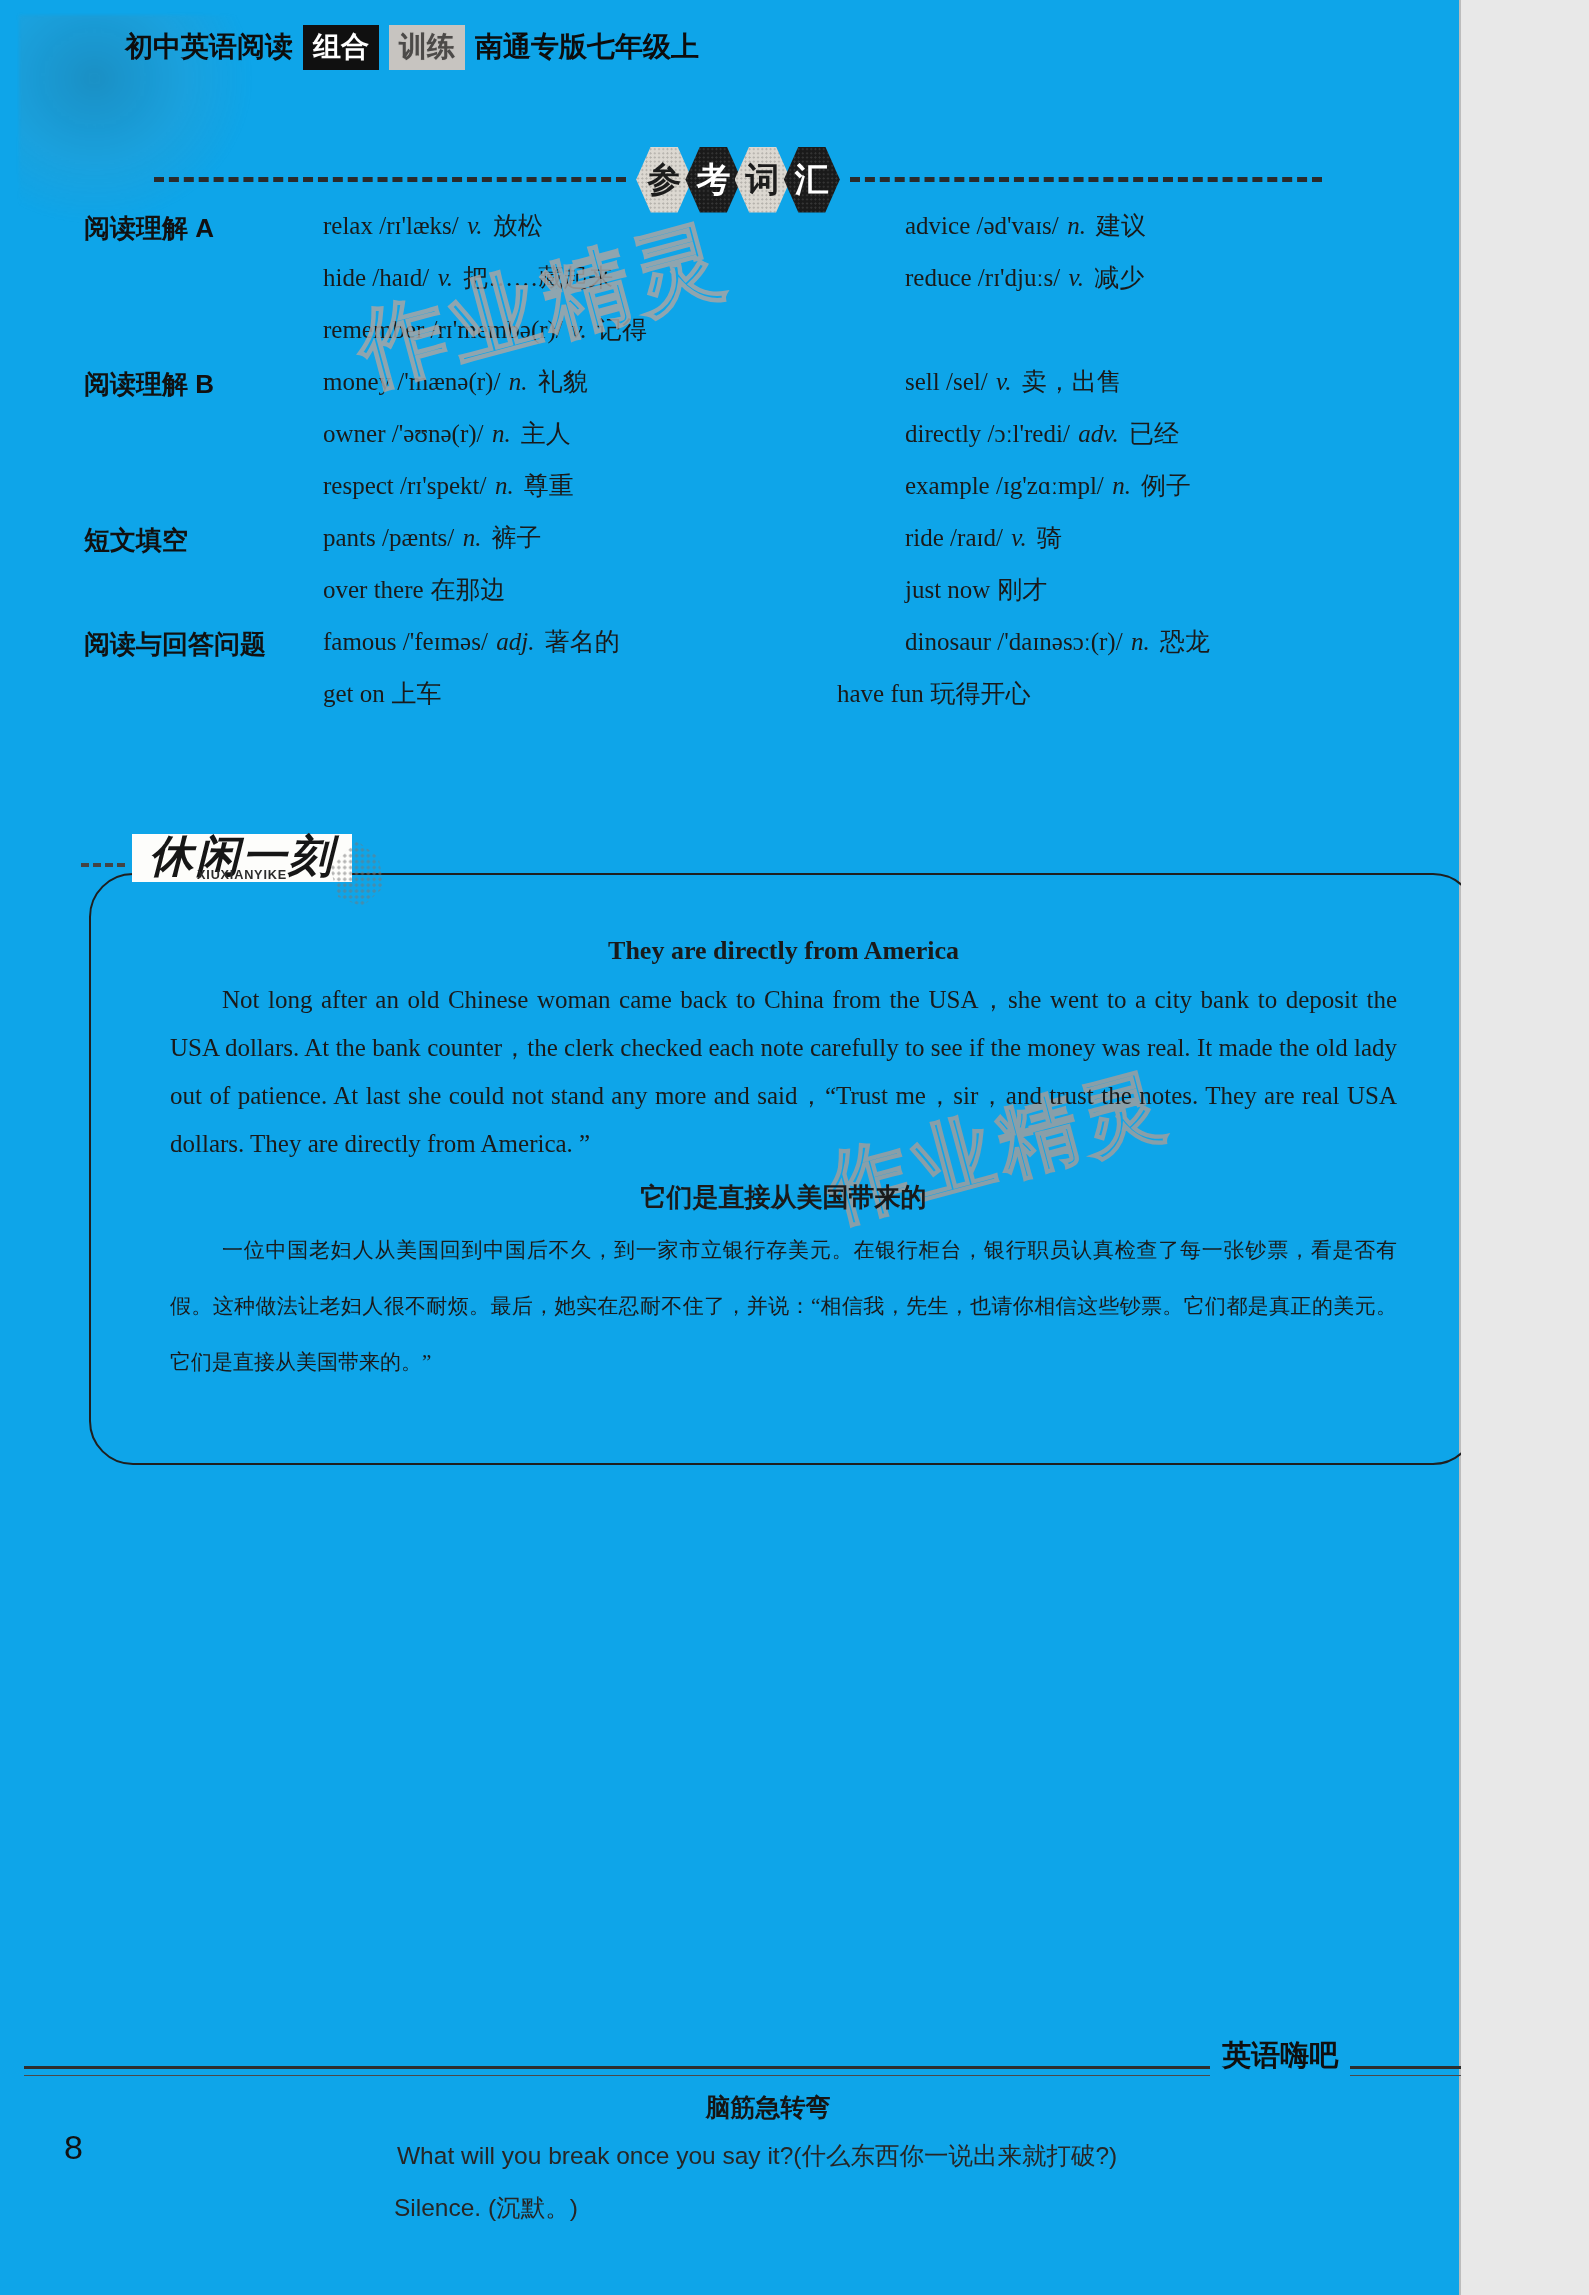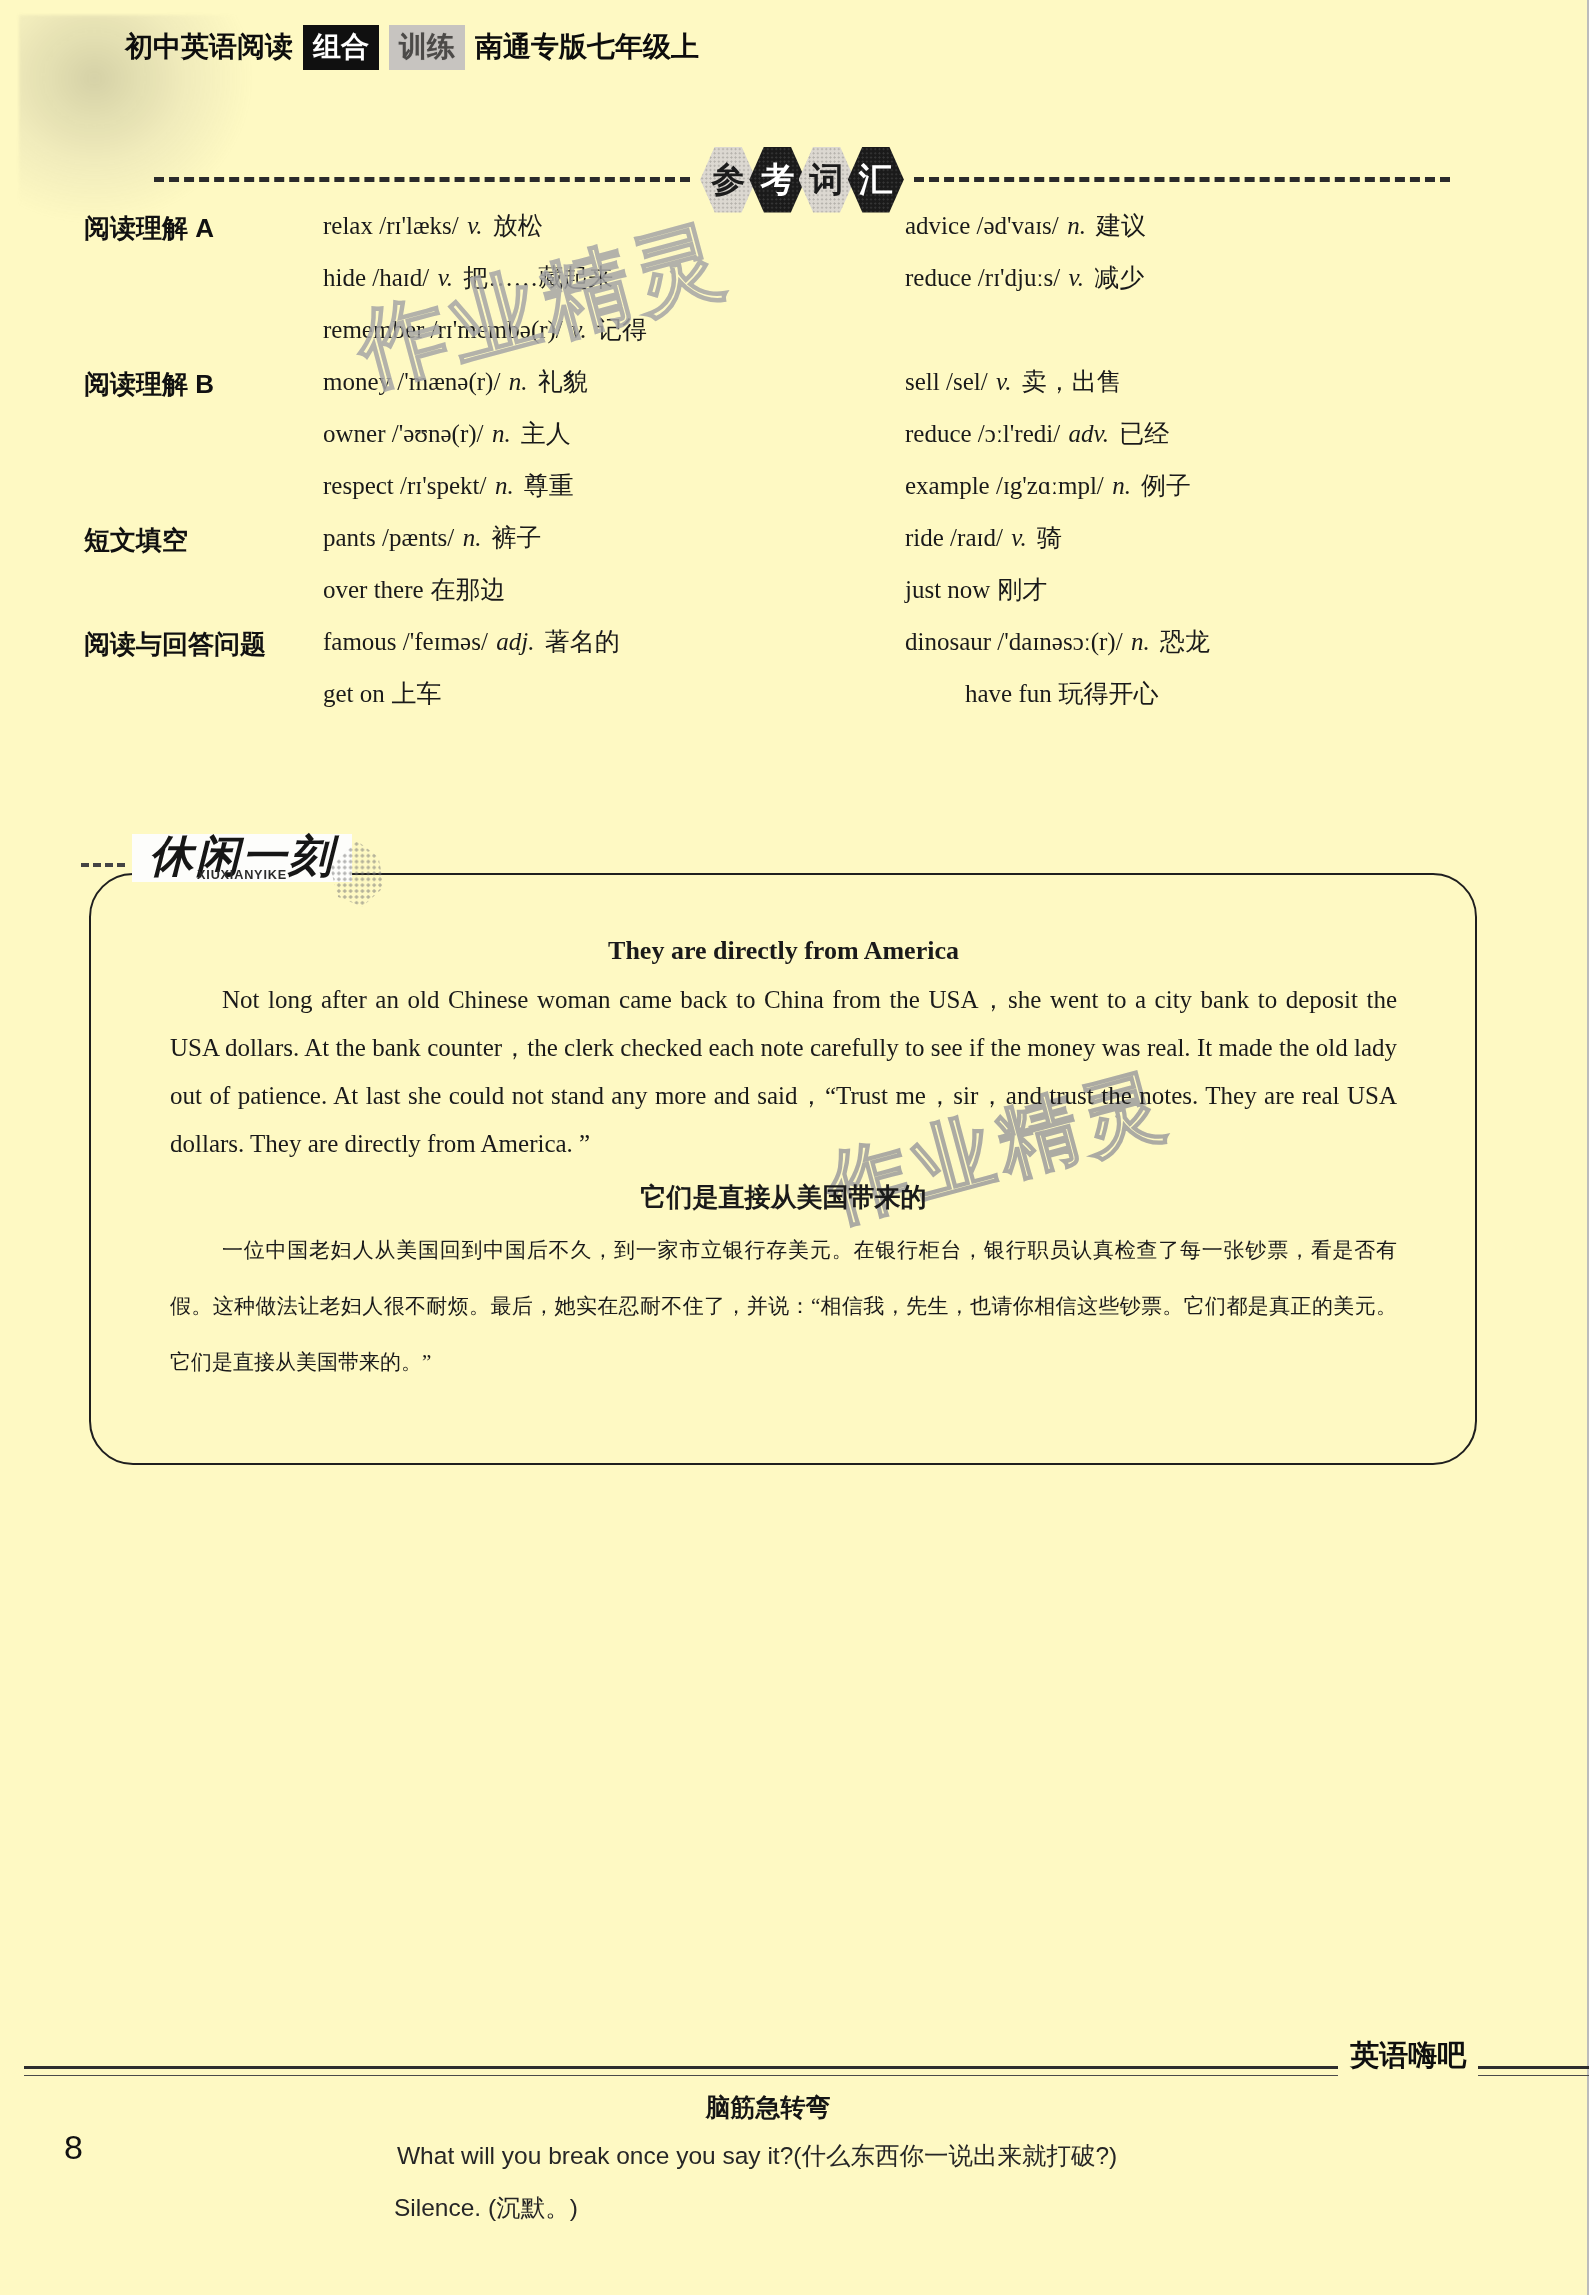--- a/index.html
+++ b/index.html
@@ -1,16 +1,16 @@
 <!DOCTYPE html>
 <html style="font-size:13.5px"><head>
 <meta charset="utf-8">
 <style>
   html,body{margin:0;padding:0;background:#e8e8e8;}
-  .page{position:relative;width:1589px;height:2295px;background:#fef9c3;overflow:hidden;
+  .page{position:relative;width:1461px;height:2295px;background:#0ea5e9;overflow:hidden;
         font-family:"Liberation Serif","DejaVu Serif",serif;color:#1a1a1a;}
   .sans{font-family:"Liberation Sans","DejaVu Sans",sans-serif;}
 
   
   .smudge{position:absolute;left:18.6px;top:15px;width:236px;height:211px;
           background:radial-gradient(ellipse at 32% 30%,rgba(70,70,70,.22),rgba(130,130,130,.10) 42%,transparent 70%);
           filter:blur(1.7px);}
   .edge-right{position:absolute;right:0;top:0;width:2.5px;height:100%;background:#bcbcbc;}
 
   
@@ -121,21 +121,21 @@
         <div class="ventry right"></div>
       </div>
       <div class="vrow">
         <div class="vlabel">阅读理解 B</div>
         <div class="ventry left"><span>money /'mænə(r)/</span><i class="pos">n.</i><span class="zh">礼貌</span></div>
         <div class="ventry right"><span>sell /sel/</span><i class="pos">v.</i><span class="zh">卖，出售</span></div>
       </div>
       <div class="vrow">
         <div class="vlabel"></div>
         <div class="ventry left"><span>owner /'əʊnə(r)/</span><i class="pos">n.</i><span class="zh">主人</span></div>
-        <div class="ventry right"><span>reduce /ɔːl'redi/</span><i class="pos">adv.</i><span class="zh">已经</span></div>
+        <div class="ventry right"><span>directly /ɔːl'redi/</span><i class="pos">adv.</i><span class="zh">已经</span></div>
       </div>
       <div class="vrow">
         <div class="vlabel"></div>
         <div class="ventry left"><span>respect /rɪ'spekt/</span><i class="pos">n.</i><span class="zh">尊重</span></div>
         <div class="ventry right"><span>example /ɪg'zɑːmpl/</span><i class="pos">n.</i><span class="zh">例子</span></div>
       </div>
       <div class="vrow">
         <div class="vlabel">短文填空</div>
         <div class="ventry left"><span>pants /pænts/</span><i class="pos">n.</i><span class="zh">裤子</span></div>
         <div class="ventry right"><span>ride /raɪd/</span><i class="pos">v.</i><span class="zh">骑</span></div>

